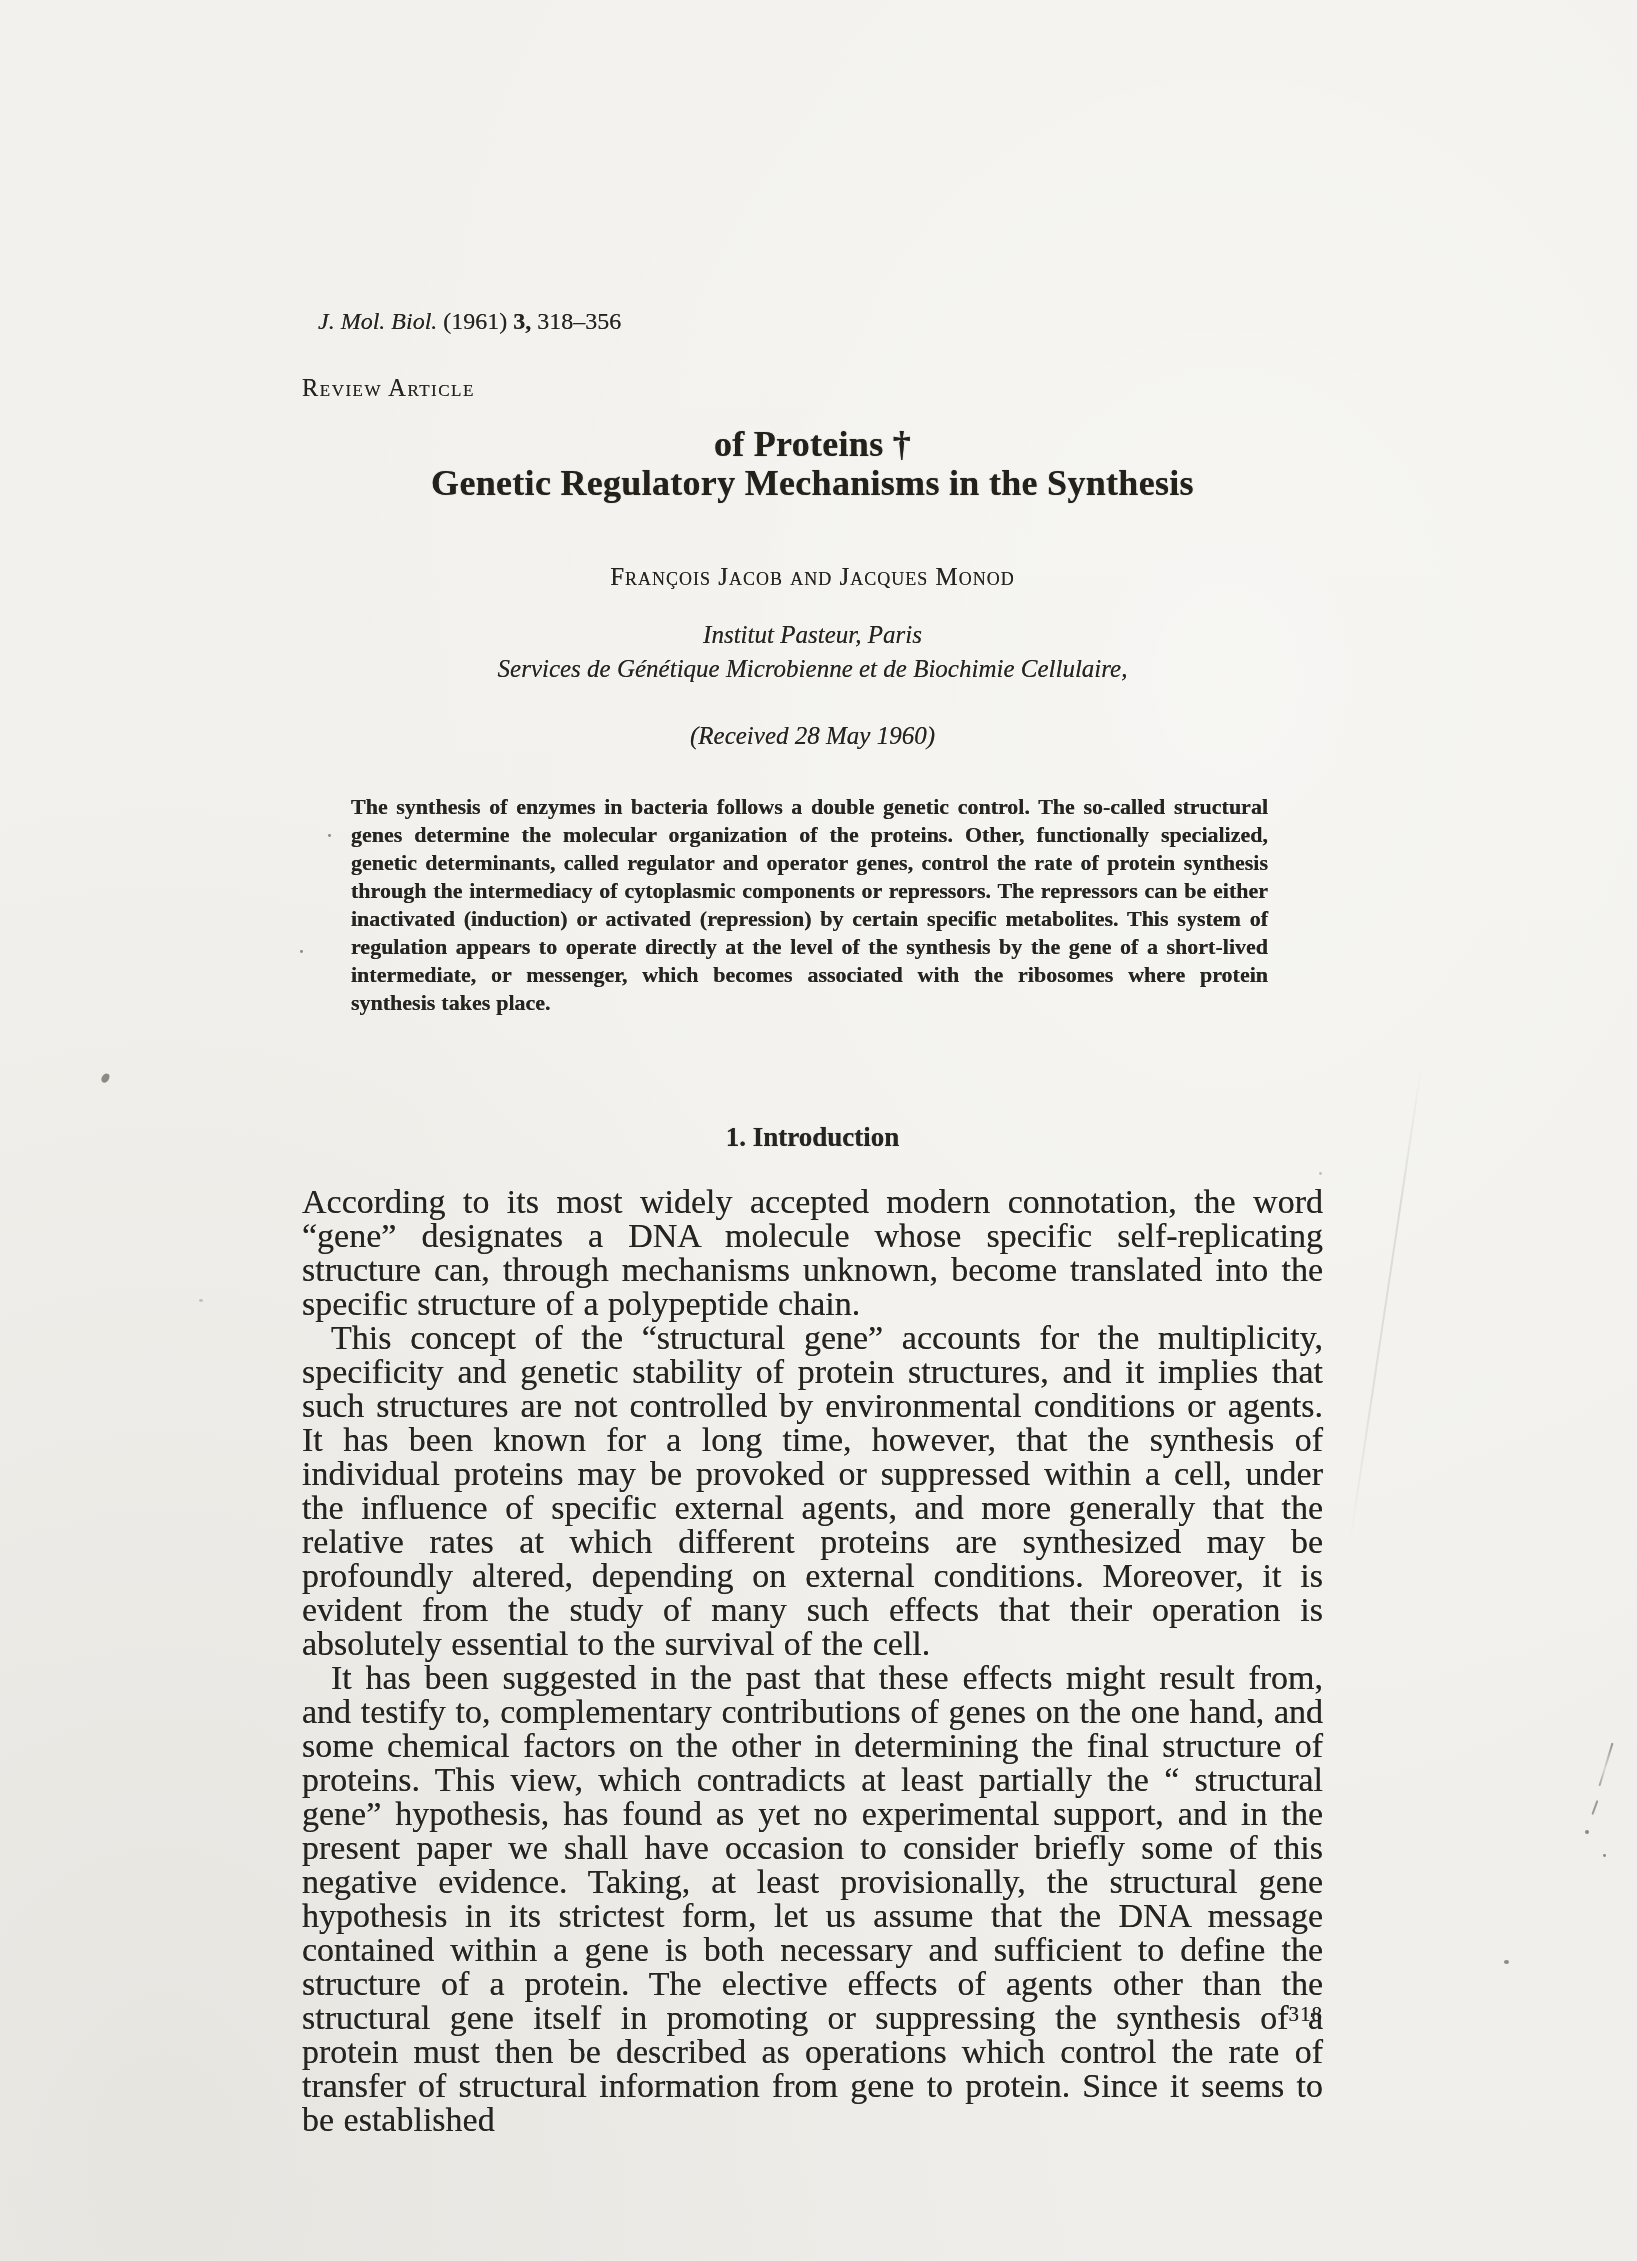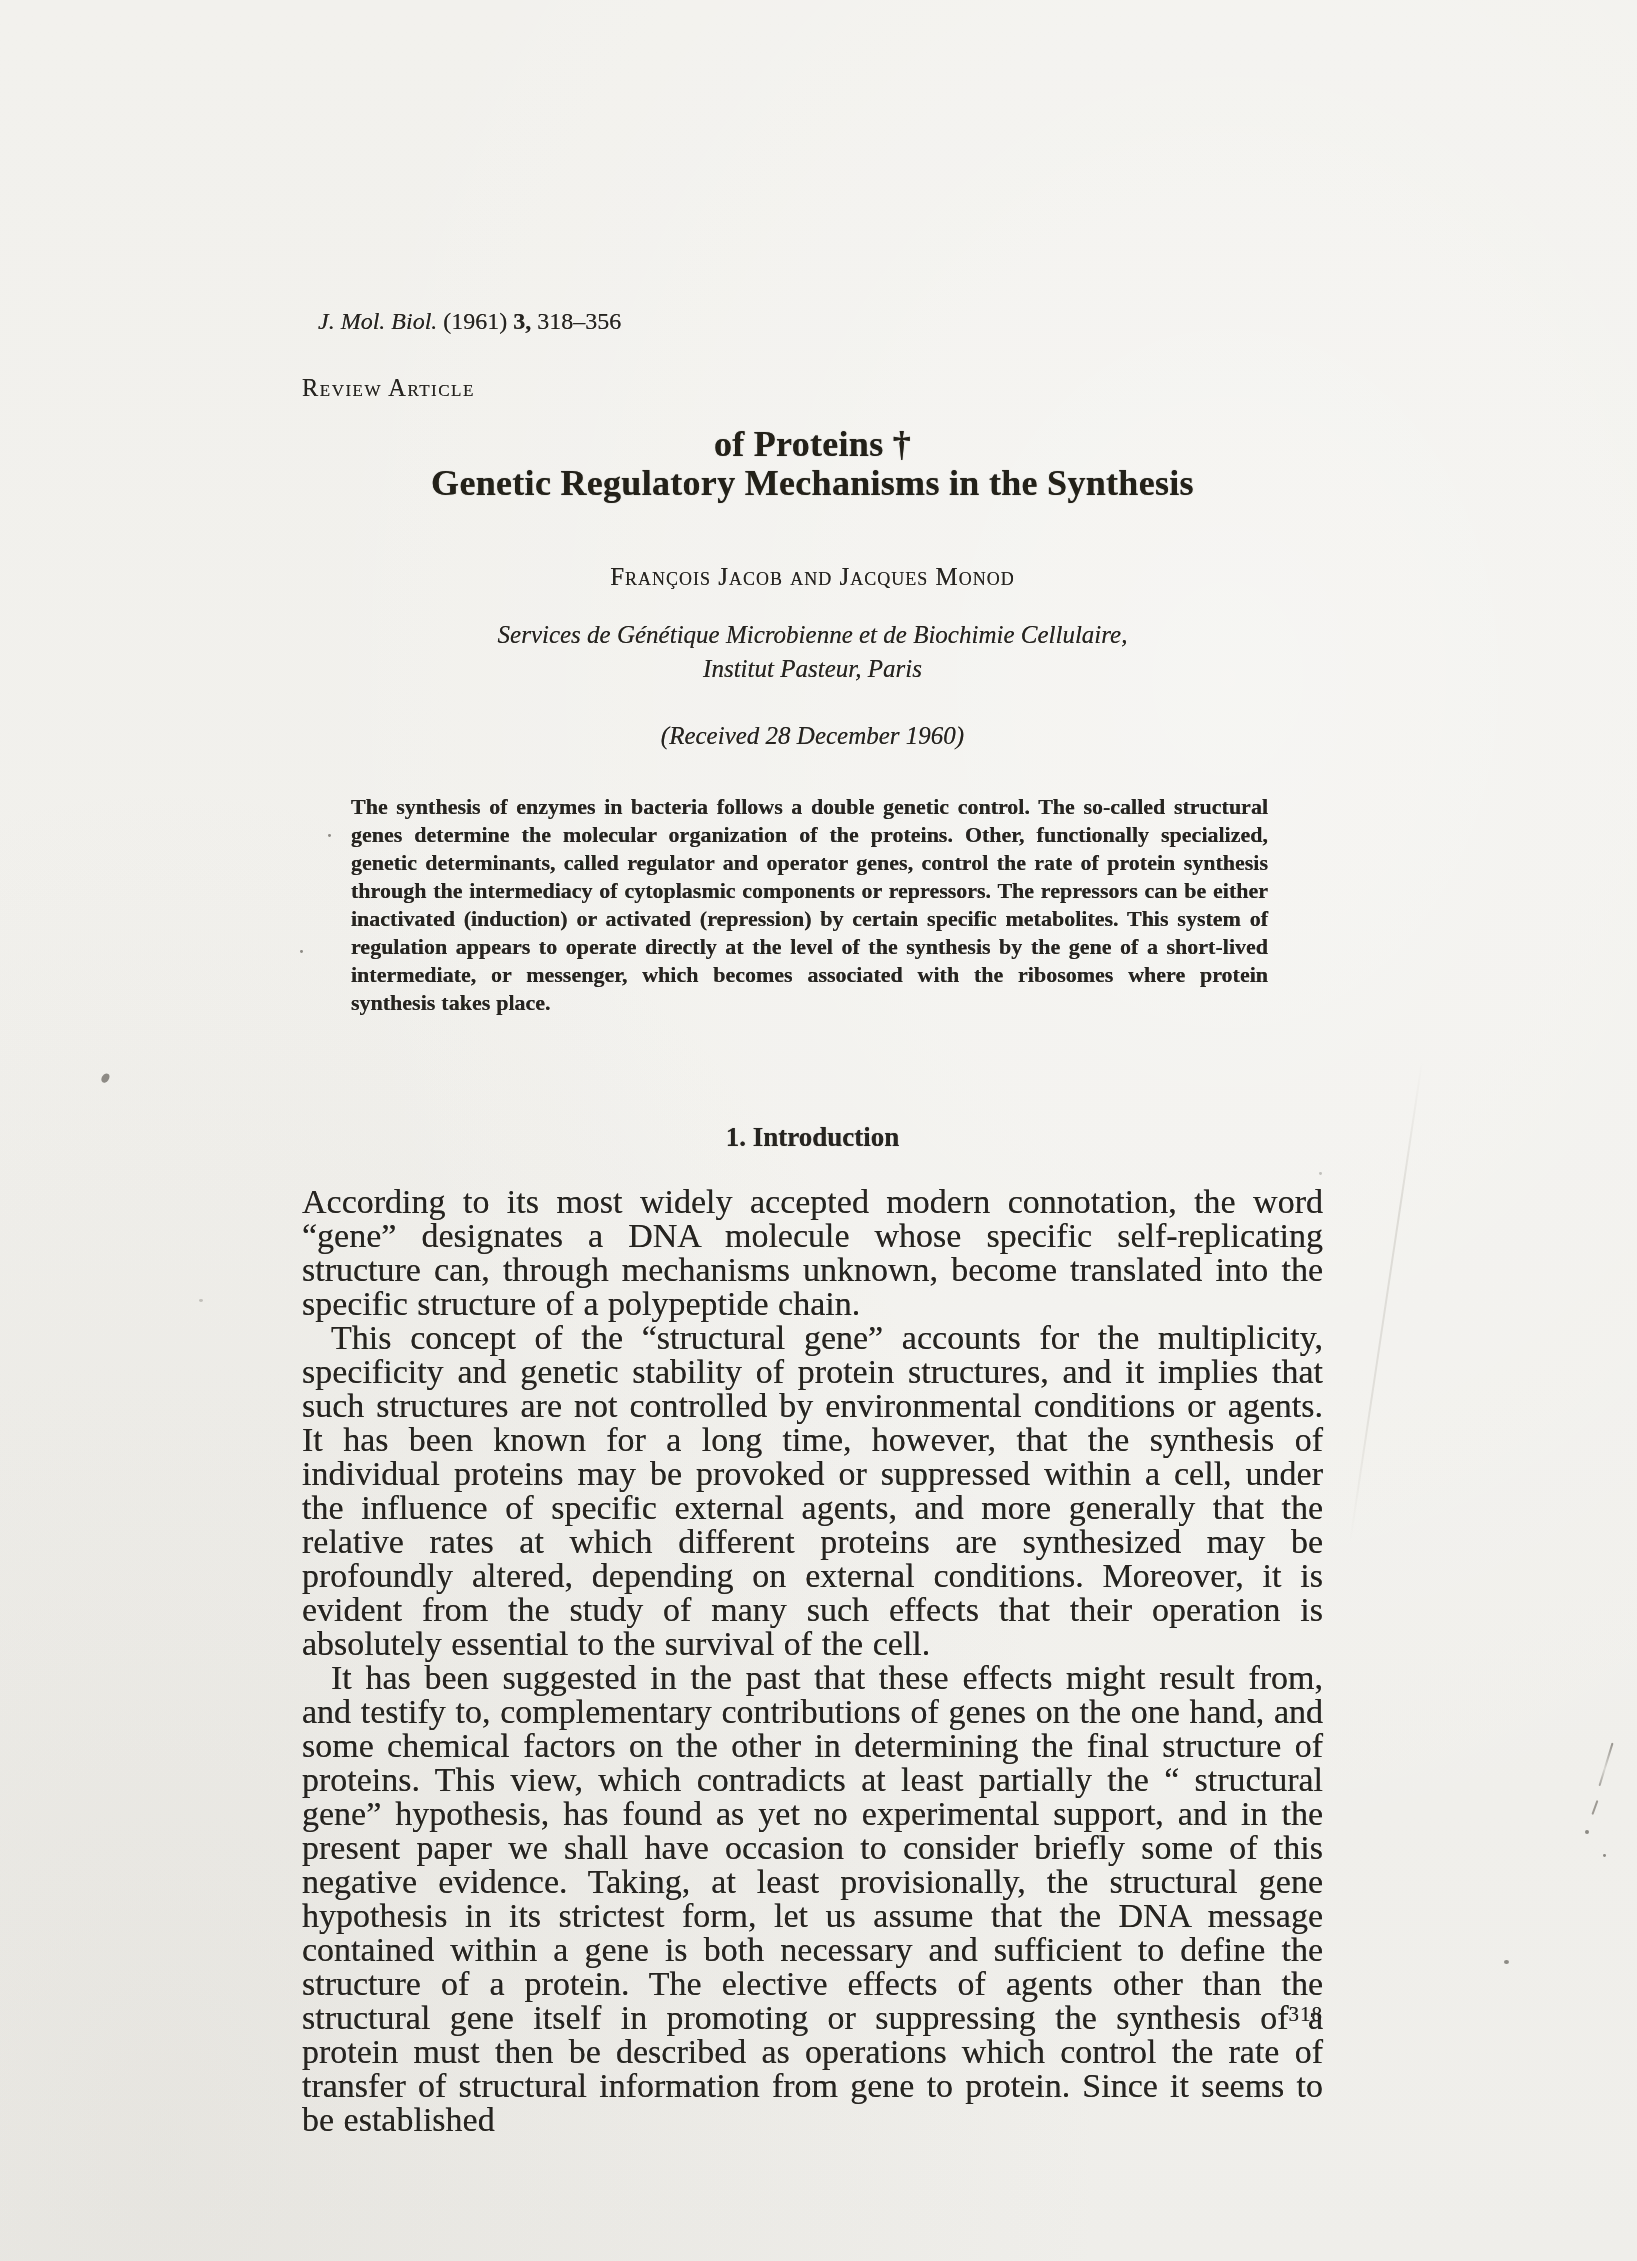--- a/index.html
+++ b/index.html
@@ -110,25 +110,25 @@
     <div class="article-type ink">Review Article</div>
 
     <div class="paper-title">
       <div>of Proteins †</div>
       <div>Genetic Regulatory Mechanisms in the Synthesis</div>
     </div>
 
     <div class="authors ink">François Jacob and Jacques Monod</div>
 
     <div class="affiliation ink">
+      <div>Institut Pasteur, Paris</div>
       <div>Services de Génétique Microbienne et de Biochimie Cellulaire,</div>
-      <div>Institut Pasteur, Paris</div>
     </div>
 
-    <div class="received ink">(Received 28 December 1960)</div>
+    <div class="received ink">(Received 28 May 1960)</div>
 
     <div class="abstract ink">The synthesis of enzymes in bacteria follows a double genetic control. The so-called structural genes determine the molecular organization of the proteins. Other, functionally specialized, genetic determinants, called regulator and operator genes, control the rate of protein synthesis through the intermediacy of cytoplasmic components or repressors. The repressors can be either inactivated (induction) or activated (repression) by certain specific metabolites. This system of regulation appears to operate directly at the level of the synthesis by the gene of a short-lived intermediate, or messenger, which becomes associated with the ribosomes where protein synthesis takes place.</div>
 
     <div class="section-heading">1. Introduction</div>
 
     <div class="body-text ink">
       <p>According to its most widely accepted modern connotation, the word “gene” designates a DNA molecule whose specific self-replicating structure can, through mechanisms unknown, become translated into the specific structure of a polypeptide chain.</p>
       <p>This concept of the “structural gene” accounts for the multiplicity, specificity and genetic stability of protein structures, and it implies that such structures are not controlled by environmental conditions or agents. It has been known for a long time, however, that the synthesis of individual proteins may be provoked or suppressed within a cell, under the influence of specific external agents, and more generally that the relative rates at which different proteins are synthesized may be profoundly altered, depending on external conditions. Moreover, it is evident from the study of many such effects that their operation is absolutely essential to the survival of the cell.</p>
       <p>It has been suggested in the past that these effects might result from, and testify to, complementary contributions of genes on the one hand, and some chemical factors on the other in determining the final structure of proteins. This view, which contradicts at least partially the “ structural gene” hypothesis, has found as yet no experimental support, and in the present paper we shall have occasion to consider briefly some of this negative evidence. Taking, at least provisionally, the structural gene hypothesis in its strictest form, let us assume that the DNA message contained within a gene is both necessary and sufficient to define the structure of a protein. The elective effects of agents other than the structural gene itself in promoting or suppressing the synthesis of a protein must then be described as operations which control the rate of transfer of structural information from gene to protein. Since it seems to be established</p>
     </div>

